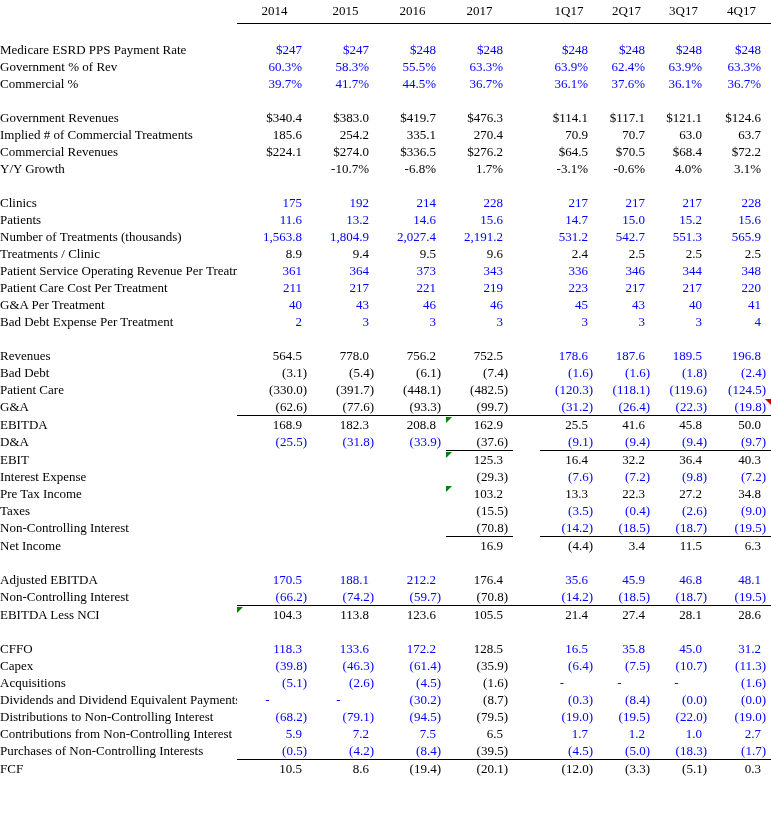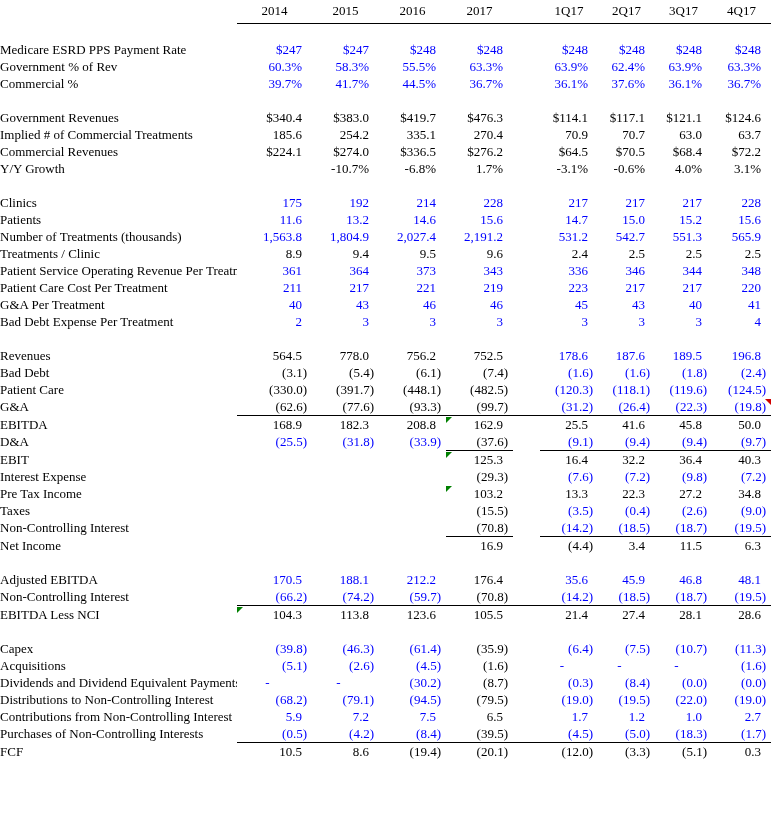--- a/index.html
+++ b/index.html
@@ -427,20 +427,32 @@
         <td></td>
         <td class="v k">21.4</td>
         <td class="v k">27.4</td>
         <td class="v k">28.1</td>
         <td class="v k">28.6</td>
       </tr>
       <tr class="spacer">
         <td colspan="10"></td>
       </tr>
       <tr>
+        <td class="label">CFFO</td>
+        <td class="v b">118.3</td>
+        <td class="v b">133.6</td>
+        <td class="v b">172.2</td>
+        <td class="v k">128.5</td>
+        <td></td>
+        <td class="v b">16.5</td>
+        <td class="v b">35.8</td>
+        <td class="v b">45.0</td>
+        <td class="v b">31.2</td>
+      </tr>
+      <tr>
         <td class="label">Capex</td>
         <td class="v b paren">(39.8)</td>
         <td class="v b paren">(46.3)</td>
         <td class="v b paren">(61.4)</td>
         <td class="v k paren">(35.9)</td>
         <td></td>
         <td class="v b paren">(6.4)</td>
         <td class="v b paren">(7.5)</td>
         <td class="v b paren">(10.7)</td>
         <td class="v b paren">(11.3)</td>

